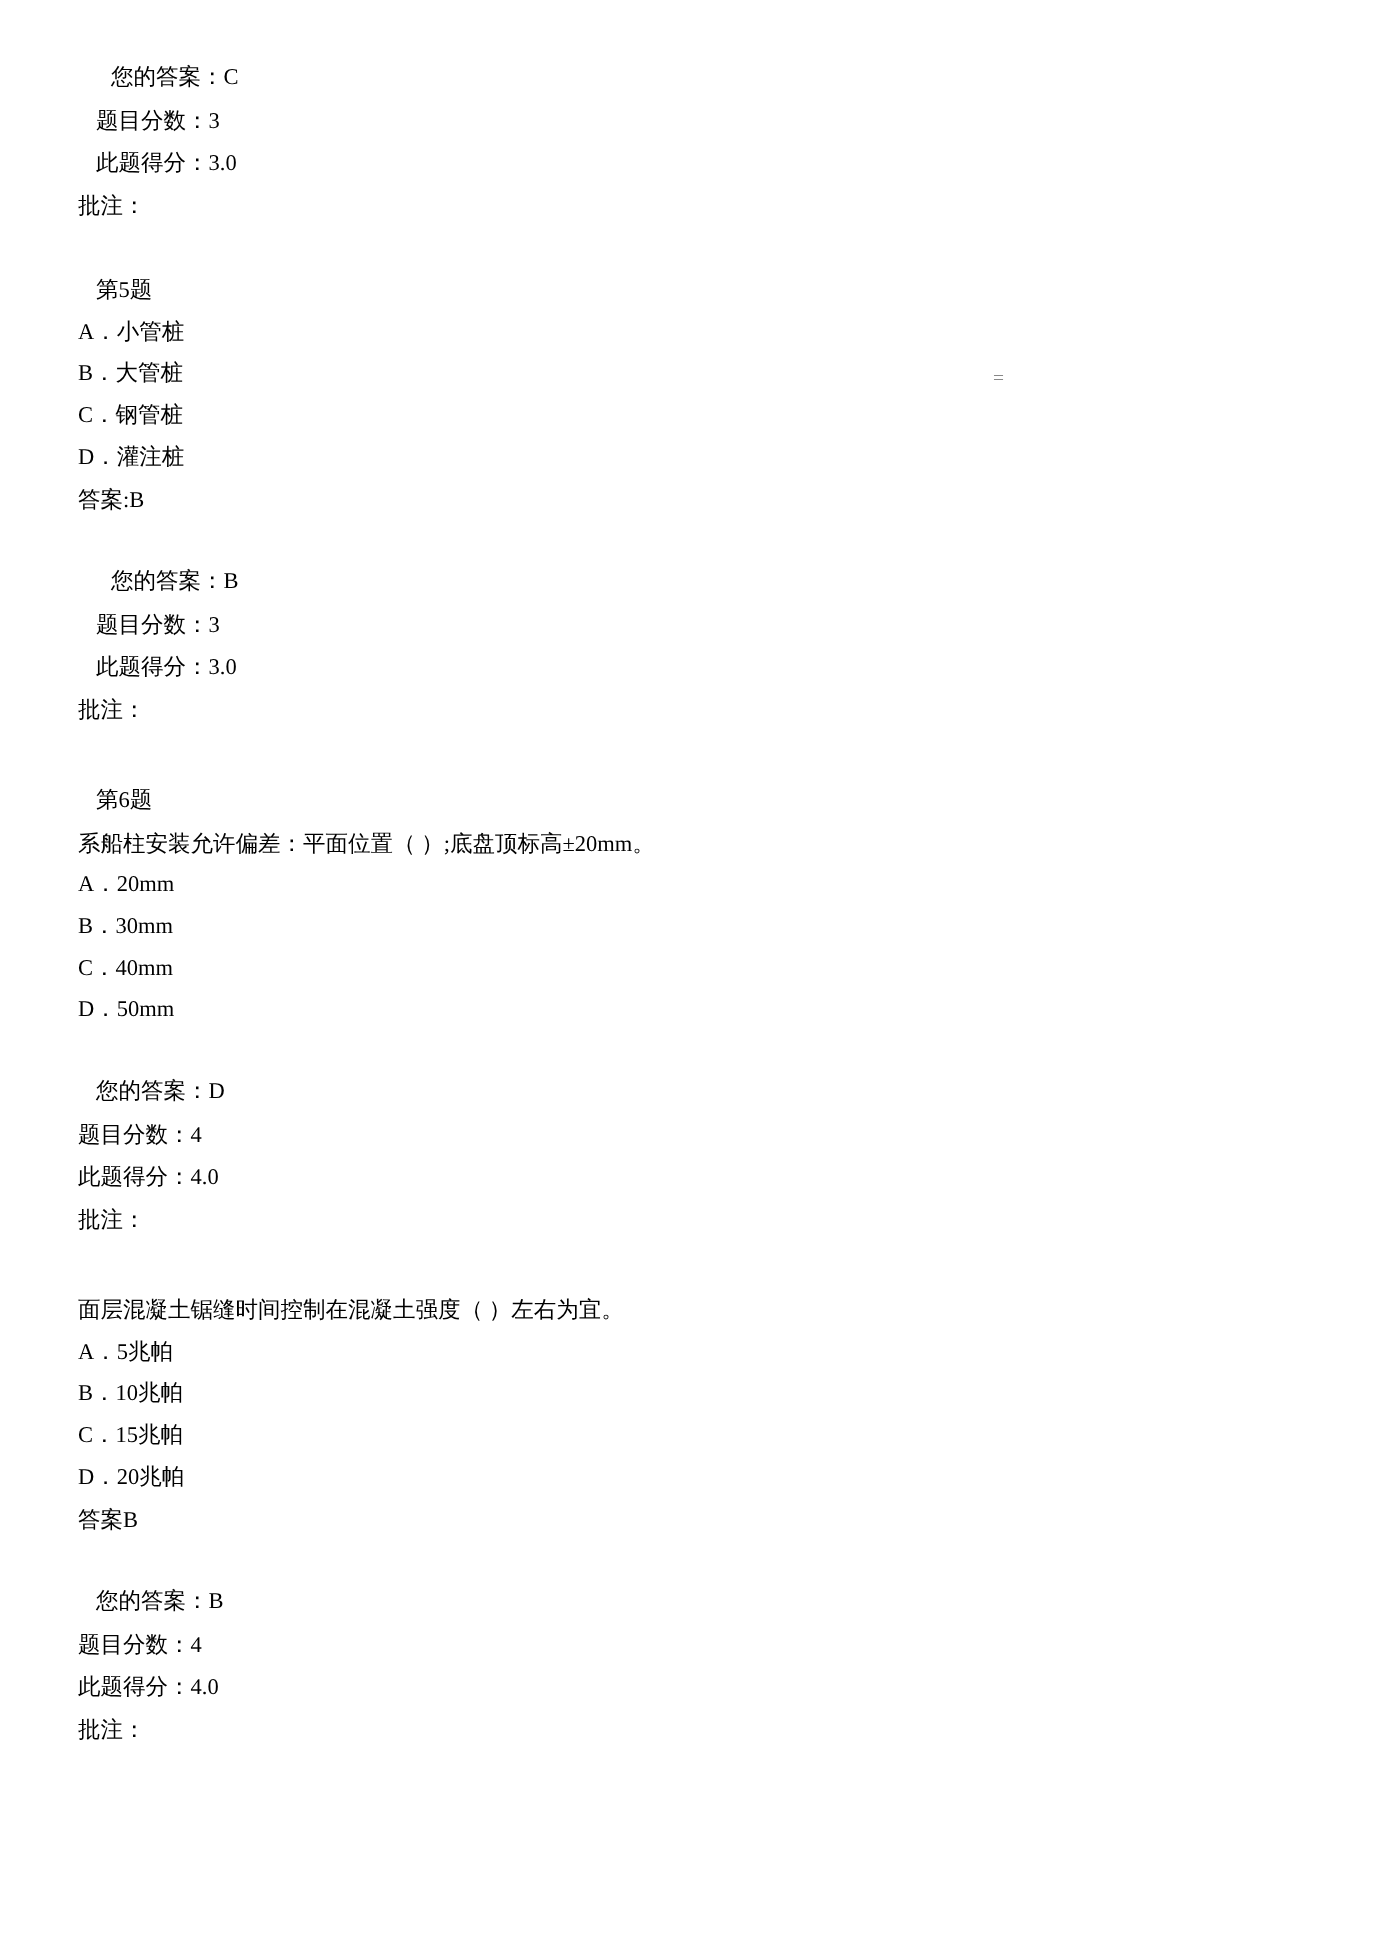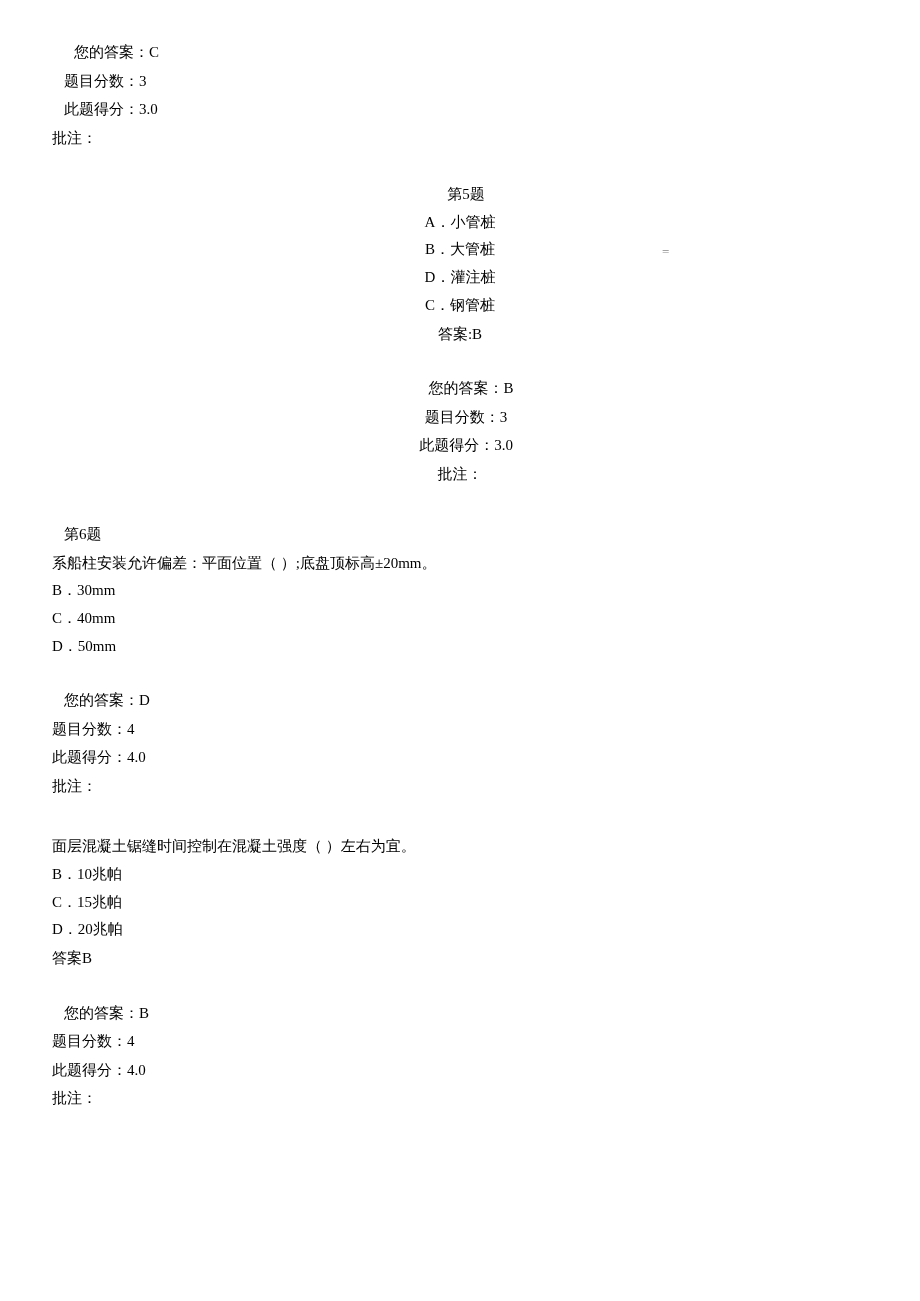--- a/index.html
+++ b/index.html
@@ -41,50 +41,52 @@
 </head>
 <body>
 
 <div class="block">
   <div class="indent-2">您的答案：C</div>
   <div class="indent-1">题目分数：3</div>
   <div class="indent-1">此题得分：3.0</div>
   <div>批注：</div>
 </div>
 
-<div class="q-block" style="position:relative;text-align:center;">
+<div class="q-block" style="position:relative;">
   <div class="indent-1">第5题</div>
   <span class="marker" style="left:610px; top:60px;">=</span>
   <div class="tight">A．小管桩</div>
   <div class="tight">B．大管桩</div>
+  <div class="tight">C．钢管桩</div>
   <div class="tight">D．灌注桩</div>
-  <div class="tight">C．钢管桩</div>
   <div>答案:B</div>
   <div style="height:26px;"></div>
   <div class="indent-2">您的答案：B</div>
   <div class="indent-1">题目分数：3</div>
   <div class="indent-1">此题得分：3.0</div>
   <div>批注：</div>
 </div>
 
 <div class="q-block">
   <div class="indent-1">第6题</div>
   <div>系船柱安装允许偏差：平面位置（ ）;底盘顶标高±20mm。</div>
+  <div class="tight">A．20mm</div>
   <div class="tight">B．30mm</div>
   <div class="tight">C．40mm</div>
   <div class="tight">D．50mm</div>
   <div style="height:26px;"></div>
   <div class="indent-1">您的答案：D</div>
   <div>题目分数：4</div>
   <div>此题得分：4.0</div>
   <div>批注：</div>
 </div>
 
 <div class="q-block">
   <div>面层混凝土锯缝时间控制在混凝土强度（ ）左右为宜。</div>
+  <div class="tight">A．5兆帕</div>
   <div class="tight">B．10兆帕</div>
   <div class="tight">C．15兆帕</div>
   <div class="tight">D．20兆帕</div>
   <div>答案B</div>
   <div style="height:26px;"></div>
   <div class="indent-1">您的答案：B</div>
   <div>题目分数：4</div>
   <div>此题得分：4.0</div>
   <div>批注：</div>
 </div>

